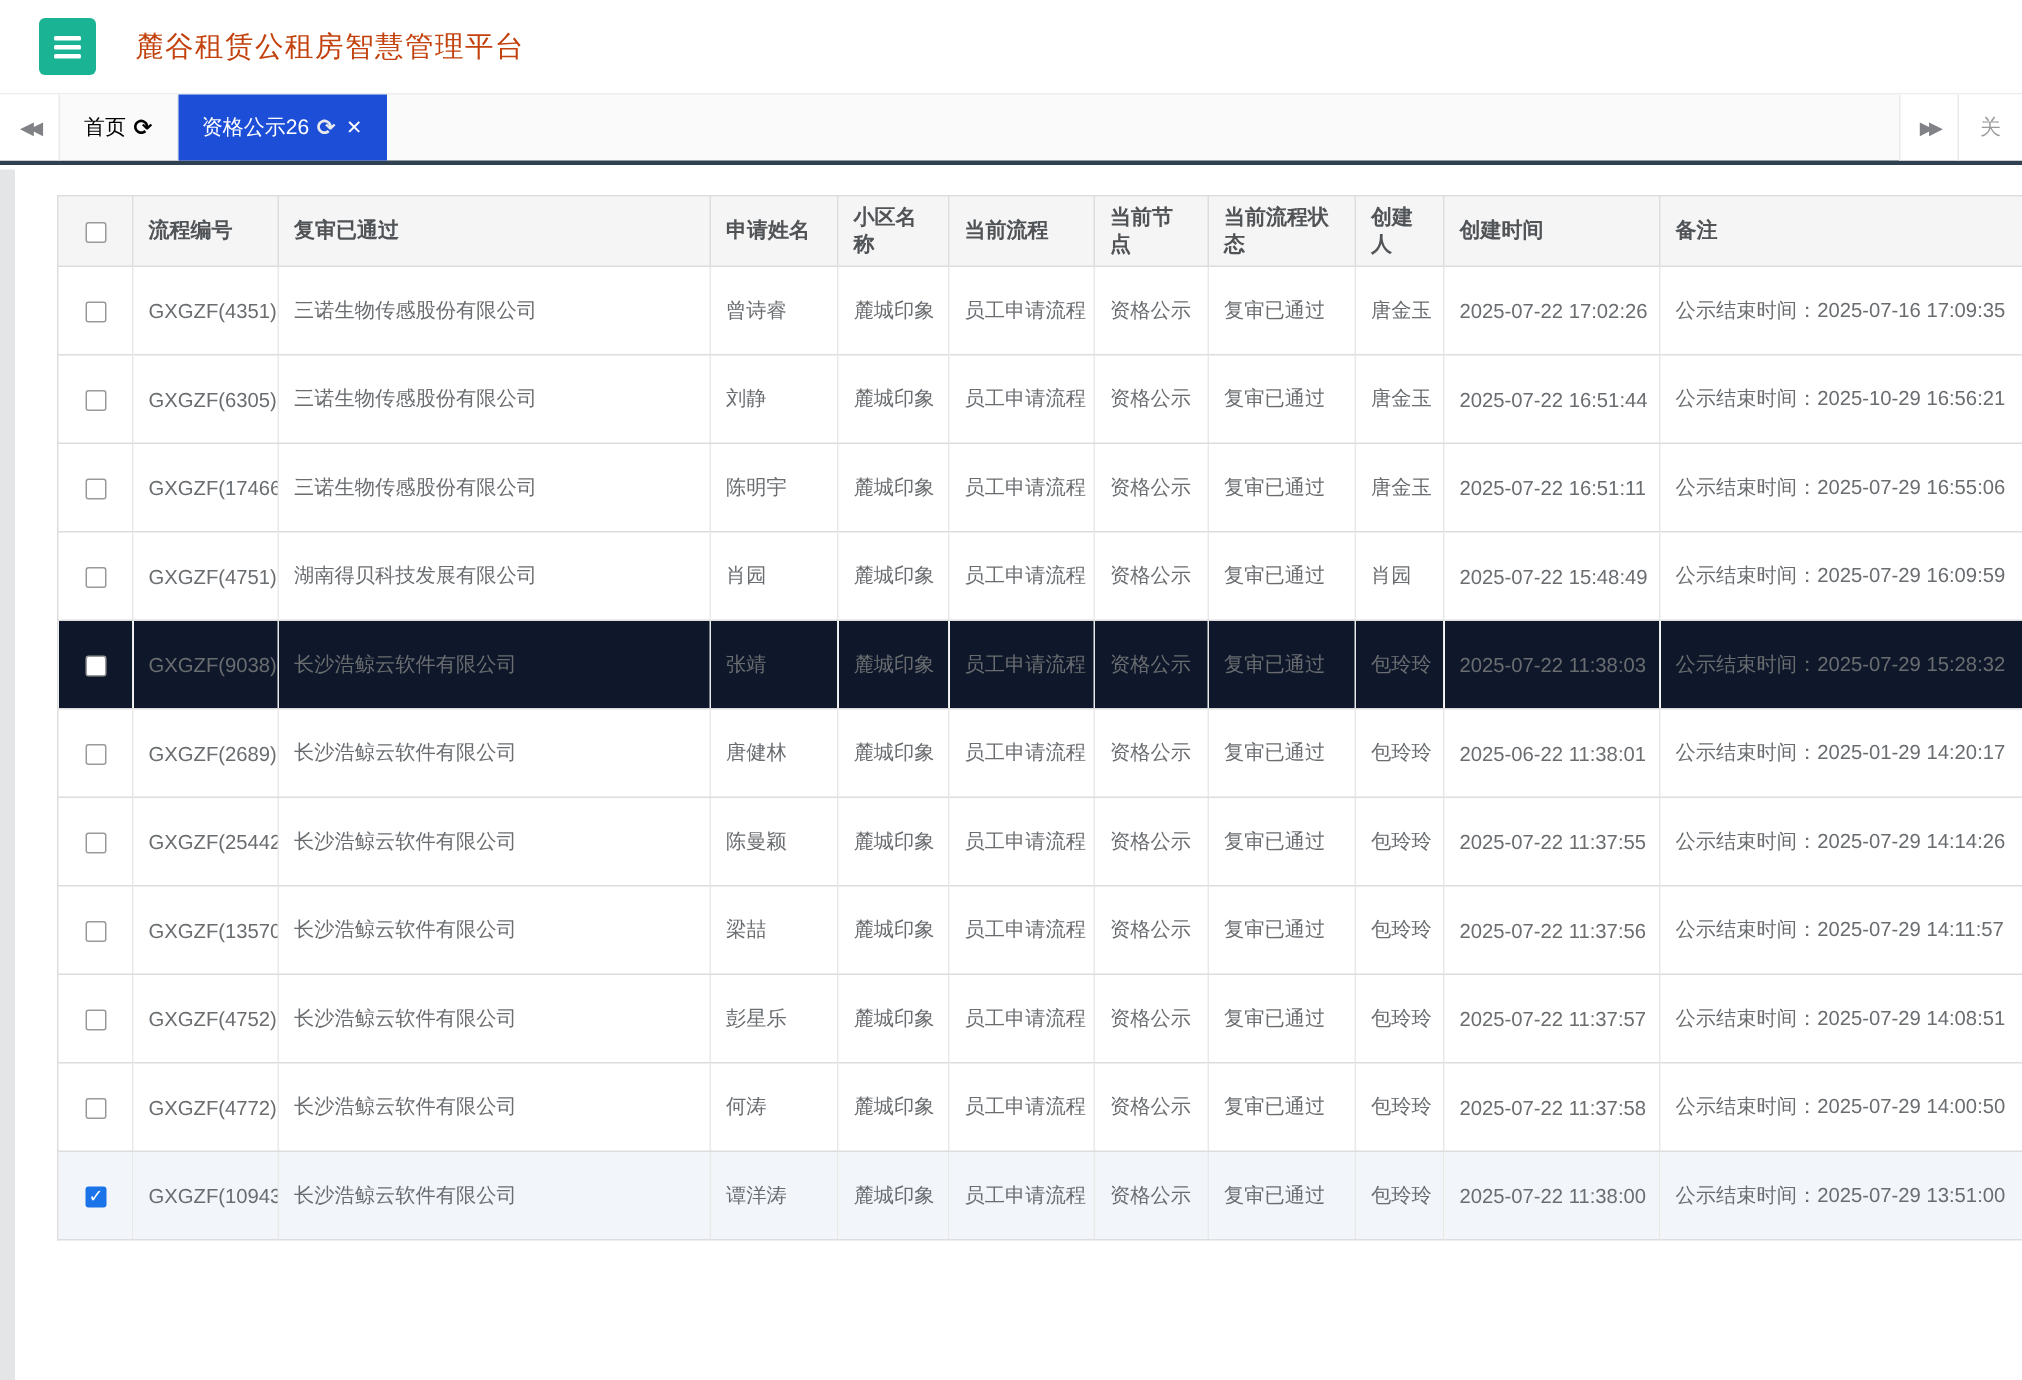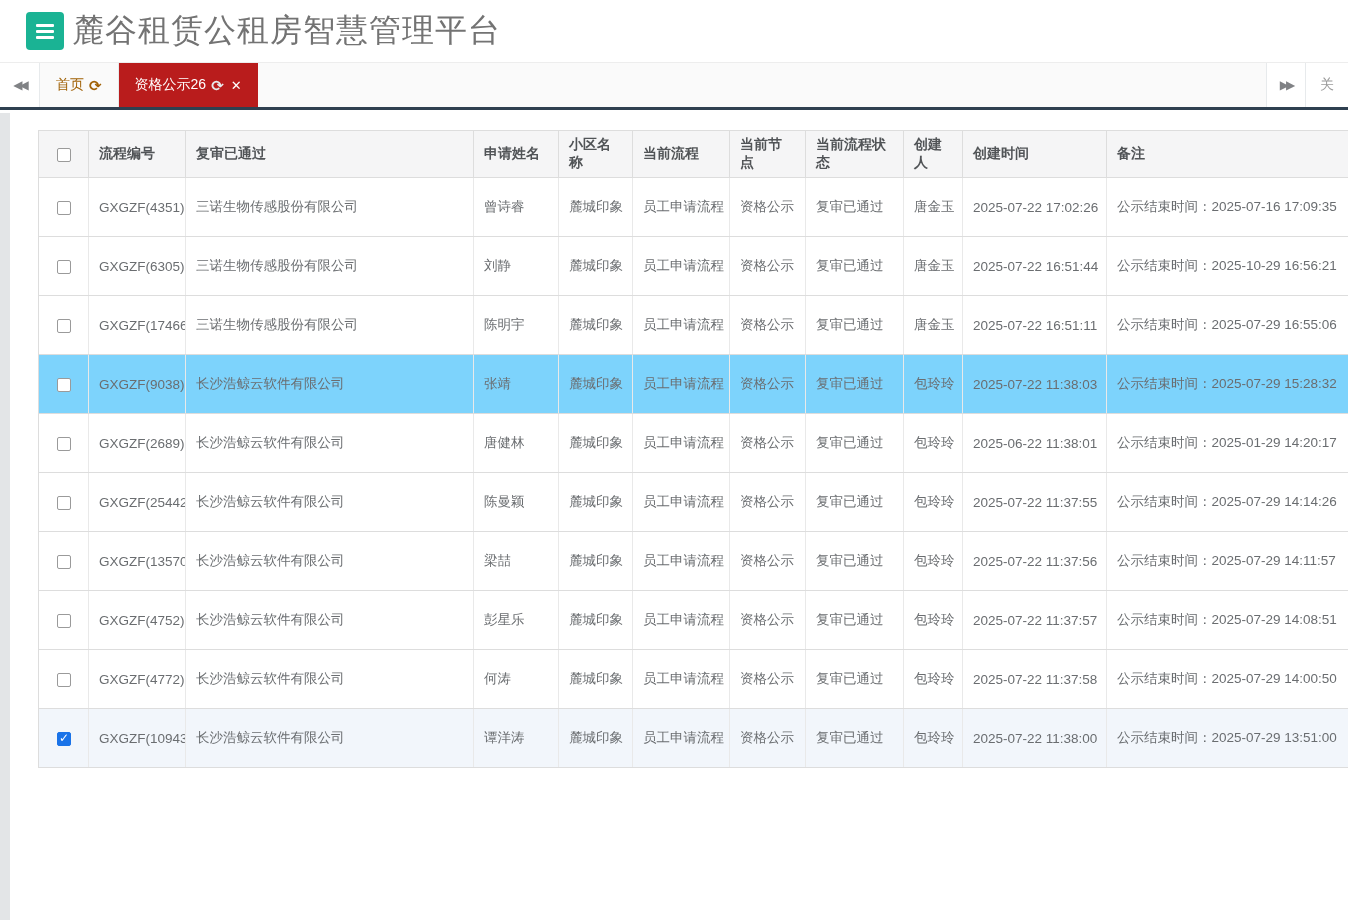--- a/index.html
+++ b/index.html
@@ -4,51 +4,51 @@
 <style>
   * { margin:0; padding:0; box-sizing:border-box; }
   html,body { width:1348px; height:920px; overflow:hidden; background:#fff;
     font-family:"Liberation Sans","DejaVu Sans",sans-serif; }
 
   
   .topbar { height:62px; background:#fff; display:flex; align-items:center; padding-left:26px; }
   .menu-btn { width:38px; height:38px; background:#1ab394; border:none; border-radius:4px;
     display:flex; flex-direction:column; justify-content:center; align-items:center; gap:3px; cursor:pointer; }
   .menu-btn i { display:block; width:18px; height:3px; background:#fff; border-radius:1px; }
-  .page-title { font-size:32px; font-weight:400; color:#737373; margin-left:8px; letter-spacing:1px; }
+  .page-title { font-size:19px; font-weight:400; color:#c2410c; margin-left:26px; letter-spacing:1px; }
 
   
   .tabbar { height:48px; background:#fafafa; border-top:1px solid #ededed;
     border-bottom:3px solid #2f4050; display:flex; align-items:stretch; position:relative; }
   .tab-scroll { width:40px; display:flex; align-items:center; justify-content:center;
     color:#808285; font-size:12px; letter-spacing:-3px; cursor:pointer; background:#fff; }
   .tab-scroll.left { border-right:1px solid #e7eaec; }
   .tab-scroll.right { border-left:1px solid #e7eaec; border-right:1px solid #e7eaec; margin-left:auto; }
-  .tab { display:flex; align-items:center; padding:0 16px; font-size:14px; color:#a16207;
+  .tab { display:flex; align-items:center; padding:0 16px; font-size:14px; color:#000000;
     cursor:pointer; gap:5px; border-right:1px solid #e7eaec; background:#fafafa; }
   .tab .refresh { font-size:15px; font-weight:bold; line-height:1; }
-  .tab.active { background:#b91c1c; color:#fff; border-right:none; }
+  .tab.active { background:#1d4ed8; color:#fff; border-right:none; }
   .tab.active .refresh { color:#e8eaec; }
   .tab .close { font-size:13px; font-weight:bold; color:#fff; margin-left:2px; cursor:pointer; }
   .close-menu { display:flex; align-items:center; padding:0 14px; font-size:14px; color:#9a9a9a;
     white-space:nowrap; cursor:pointer; background:#fff; }
 
   
   .left-strip { position:absolute; left:0; top:113px; width:10px; height:807px; background:#e3e5e7; }
   .content { padding:20px 0 0 38px; }
 
   table { border-collapse:collapse; table-layout:fixed; width:1312px; }
   thead th { background:#f5f5f6; border:1px solid #ddd; border-left:none; height:47px;
     font-size:14px; font-weight:bold; color:#515457; text-align:left; padding:0 10px; }
   thead th:first-child { border-left:1px solid #ddd; }
   tbody td { border-bottom:1px solid #ddd; border-right:1px solid #e9e9e9; height:59px;
     font-size:13.5px; color:#6a6d70; text-align:left; padding:0 10px; background:transparent;
     overflow:hidden; white-space:nowrap; }
   tbody td:first-child { border-left:1px solid #ddd; }
-  tbody tr.hl td { background:#7dd3fc; }
+  tbody tr.hl td { background:#0f172a; }
   tbody tr.sel td { background:#f2f6fb; }
   .cb-cell { text-align:center !important; padding:0 !important; }
   .cb { display:inline-block; width:14px; height:14px; border:1px solid #9a9a9a; border-radius:2px;
     background:#fff; vertical-align:middle; position:relative; cursor:pointer; }
   .cb.checked { background:#1a73e8; border-color:#1a73e8; }
   .cb.checked::after { content:"✓"; position:absolute; left:1.5px; top:-1.5px; color:#fff;
     font-size:12px; font-weight:bold; }
 </style>
 </head>
 <body>
@@ -142,20 +142,33 @@
     <td>三诺生物传感股份有限公司</td>
     <td>陈明宇</td>
     <td>麓城印象</td>
     <td>员工申请流程</td>
     <td>资格公示</td>
     <td>复审已通过</td>
     <td>唐金玉</td>
     <td>2025-07-22 16:51:11</td>
     <td>公示结束时间：2025-07-29 16:55:06</td>
   </tr>
+        <tr>
+    <td class="cb-cell"><span class="cb"></span></td>
+    <td>GXGZF(4751)</td>
+    <td>湖南得贝科技发展有限公司</td>
+    <td>肖园</td>
+    <td>麓城印象</td>
+    <td>员工申请流程</td>
+    <td>资格公示</td>
+    <td>复审已通过</td>
+    <td>肖园</td>
+    <td>2025-07-22 15:48:49</td>
+    <td>公示结束时间：2025-07-29 16:09:59</td>
+  </tr>
         <tr class="hl">
     <td class="cb-cell"><span class="cb"></span></td>
     <td>GXGZF(9038)</td>
     <td>长沙浩鲸云软件有限公司</td>
     <td>张靖</td>
     <td>麓城印象</td>
     <td>员工申请流程</td>
     <td>资格公示</td>
     <td>复审已通过</td>
     <td>包玲玲</td>

